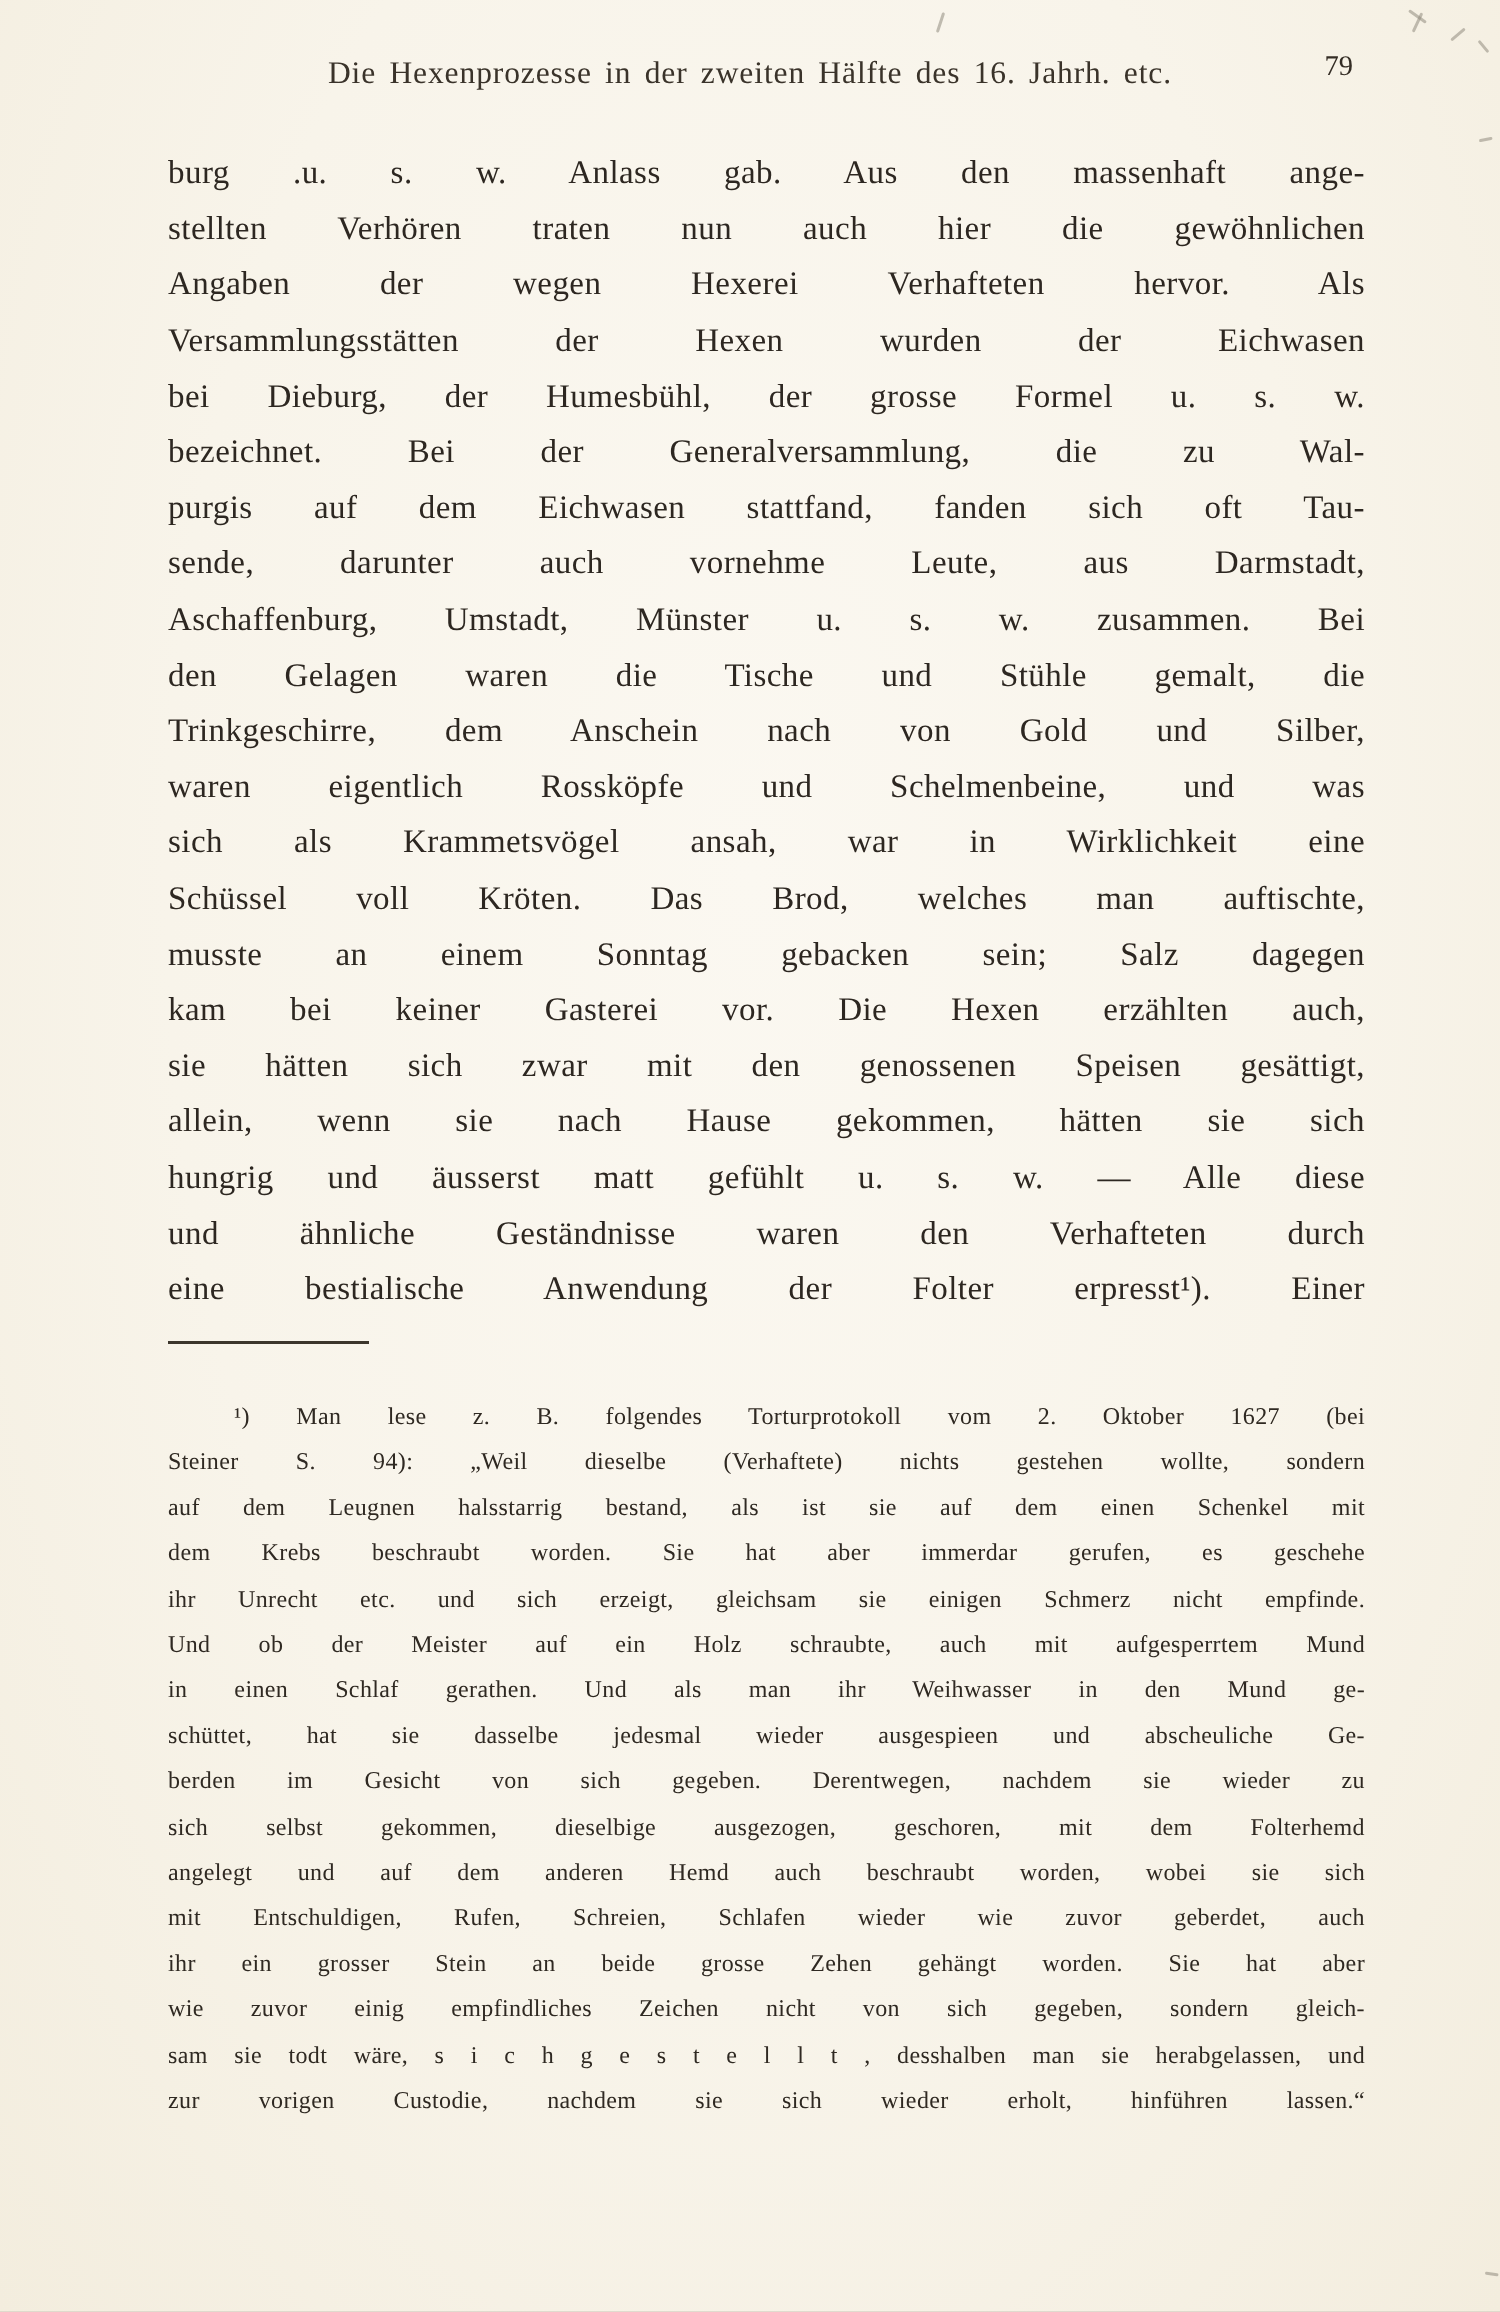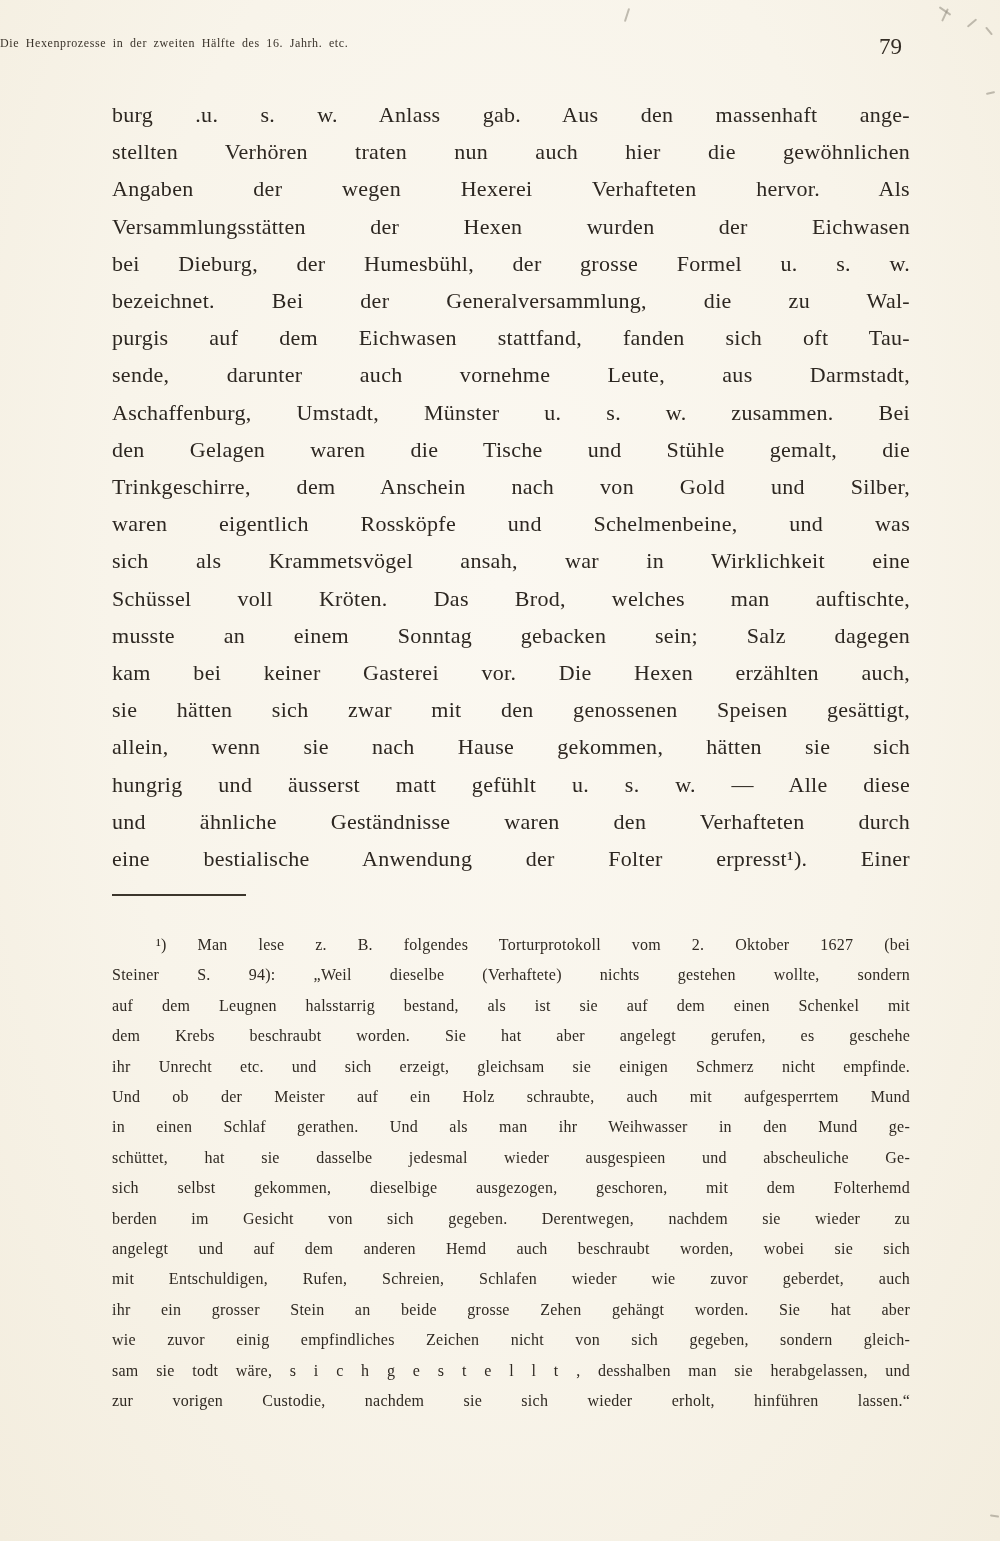--- a/index.html
+++ b/index.html
@@ -20,31 +20,31 @@
 
   
   .page-header {
     position: absolute;
     top: 36px;
     left: 0;
     right: 0;
     height: 30px;
   }
   .header-title {
-    text-align: left;
-    font-size: 12px;
+    text-align: center;
+    font-size: 21px;
     letter-spacing: 0.6px;
     word-spacing: 3px;
     color: #3a332a;
   }
   .page-number {
     position: absolute;
     right: 98px;
     top: -2px;
-    font-size: 23px;
+    font-size: 19px;
     color: #342d25;
   }
 
   
   .body-text {
     position: absolute;
     left: 112px;
     width: 798px;
     top: 96px;
     font-size: 22px;
@@ -130,27 +130,27 @@
     <div class="line">und ähnliche Geständnisse waren den Verhafteten durch</div>
     <div class="line">eine bestialische Anwendung der Folter erpresst¹). Einer</div>
   </div>
 
   <div class="footnote-separator"></div>
 
   <div class="footnote">
     <div class="line fn-first">¹) Man lese z. B. folgendes Torturprotokoll vom 2. Oktober 1627 (bei</div>
     <div class="line">Steiner S. 94): „Weil dieselbe (Verhaftete) nichts gestehen wollte, sondern</div>
     <div class="line">auf dem Leugnen halsstarrig bestand, als ist sie auf dem einen Schenkel mit</div>
-    <div class="line">dem Krebs beschraubt worden. Sie hat aber angelegt gerufen, es geschehe</div>
+    <div class="line">dem Krebs beschraubt worden. Sie hat aber immerdar gerufen, es geschehe</div>
     <div class="line">ihr Unrecht etc. und sich erzeigt, gleichsam sie einigen Schmerz nicht empfinde.</div>
     <div class="line">Und ob der Meister auf ein Holz schraubte, auch mit aufgesperrtem Mund</div>
     <div class="line">in einen Schlaf gerathen. Und als man ihr Weihwasser in den Mund ge-</div>
     <div class="line">schüttet, hat sie dasselbe jedesmal wieder ausgespieen und abscheuliche Ge-</div>
+    <div class="line">berden im Gesicht von sich gegeben. Derentwegen, nachdem sie wieder zu</div>
     <div class="line">sich selbst gekommen, dieselbige ausgezogen, geschoren, mit dem Folterhemd</div>
-    <div class="line">berden im Gesicht von sich gegeben. Derentwegen, nachdem sie wieder zu</div>
     <div class="line">angelegt und auf dem anderen Hemd auch beschraubt worden, wobei sie sich</div>
     <div class="line">mit Entschuldigen, Rufen, Schreien, Schlafen wieder wie zuvor geberdet, auch</div>
     <div class="line">ihr ein grosser Stein an beide grosse Zehen gehängt worden. Sie hat aber</div>
     <div class="line">wie zuvor einig empfindliches Zeichen nicht von sich gegeben, sondern gleich-</div>
     <div class="line">sam sie todt wäre, s i c h  g e s t e l l t , desshalben man sie herabgelassen, und</div>
     <div class="line">zur vorigen Custodie, nachdem sie sich wieder erholt, hinführen lassen.“</div>
   </div>
 
   <div class="scan-artifact a1"></div>
   <div class="scan-artifact a2"></div>

